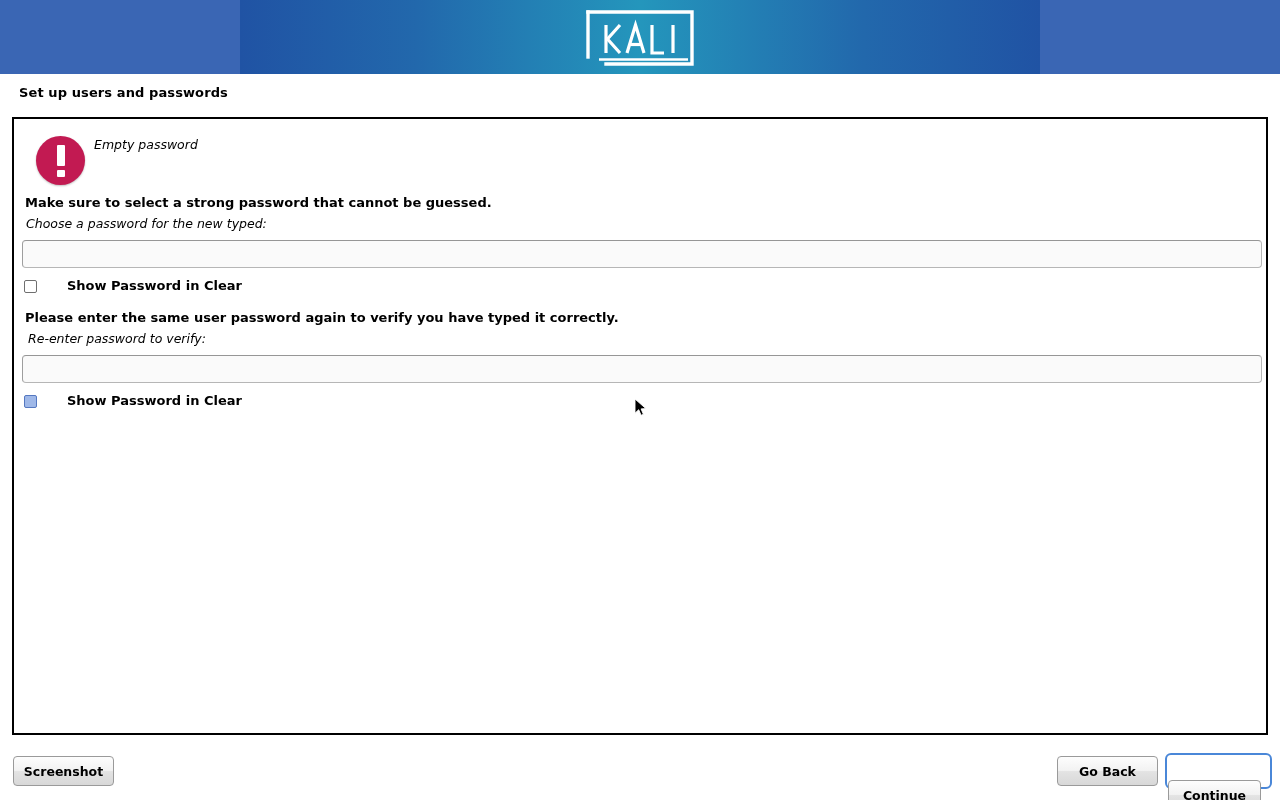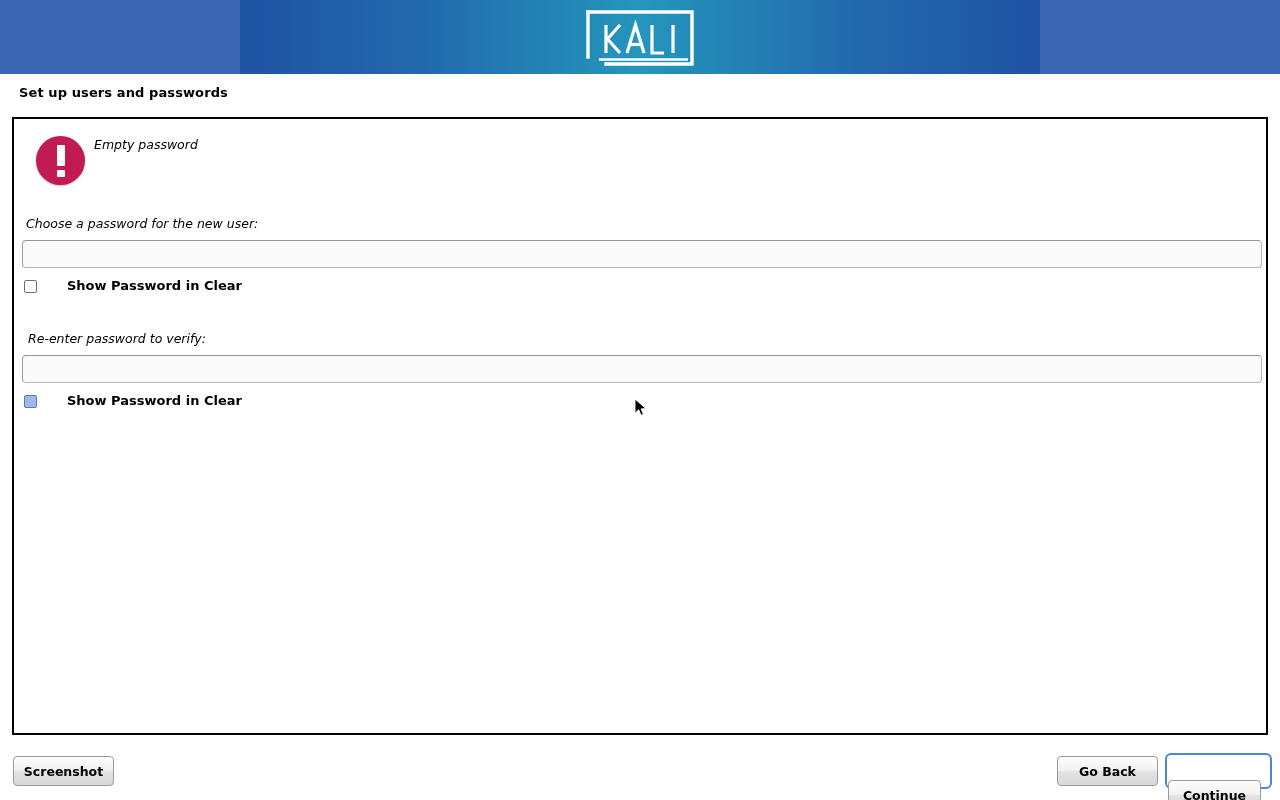--- a/index.html
+++ b/index.html
@@ -184,30 +184,32 @@
 <div class="content-panel">
 
   <div class="error-block">
     <div class="error-icon">
       <div class="bang-bar"></div>
       <div class="bang-dot"></div>
     </div>
     <div class="error-heading">Empty password</div>
   </div>
 
-
-  <div class="italic-label" style="left:12px; top:97px;">Choose a password for the new user:</div>
+  <div class="strong-line" style="left:11px; top:76px;">Make sure to select a strong password that cannot be guessed.</div>
+
+  <div class="italic-label" style="left:12px; top:97px;">Choose a password for the new typed:</div>
 
   <input class="pw-input" type="password" style="left: 8px; top: 121px; width: 1240px;" placeholder="">
 
   <div class="cbrow" style="left:10px; top:159px;">
     <span class="cbox"></span>
     <span class="cblabel">Show Password in Clear</span>
   </div>
 
+  <div class="strong-line" style="left:11px; top:191px;">Please enter the same user password again to verify you have typed it correctly.</div>
 
   <div class="italic-label" style="left:14px; top:212px;">Re-enter password to verify:</div>
 
   <input class="pw-input" type="password" style="left: 8px; top: 236px; width: 1240px;" placeholder="">
 
   <div class="cbrow" style="left:10px; top:274px;">
     <span class="cbox prelight"></span>
     <span class="cblabel">Show Password in Clear</span>
   </div>
 

